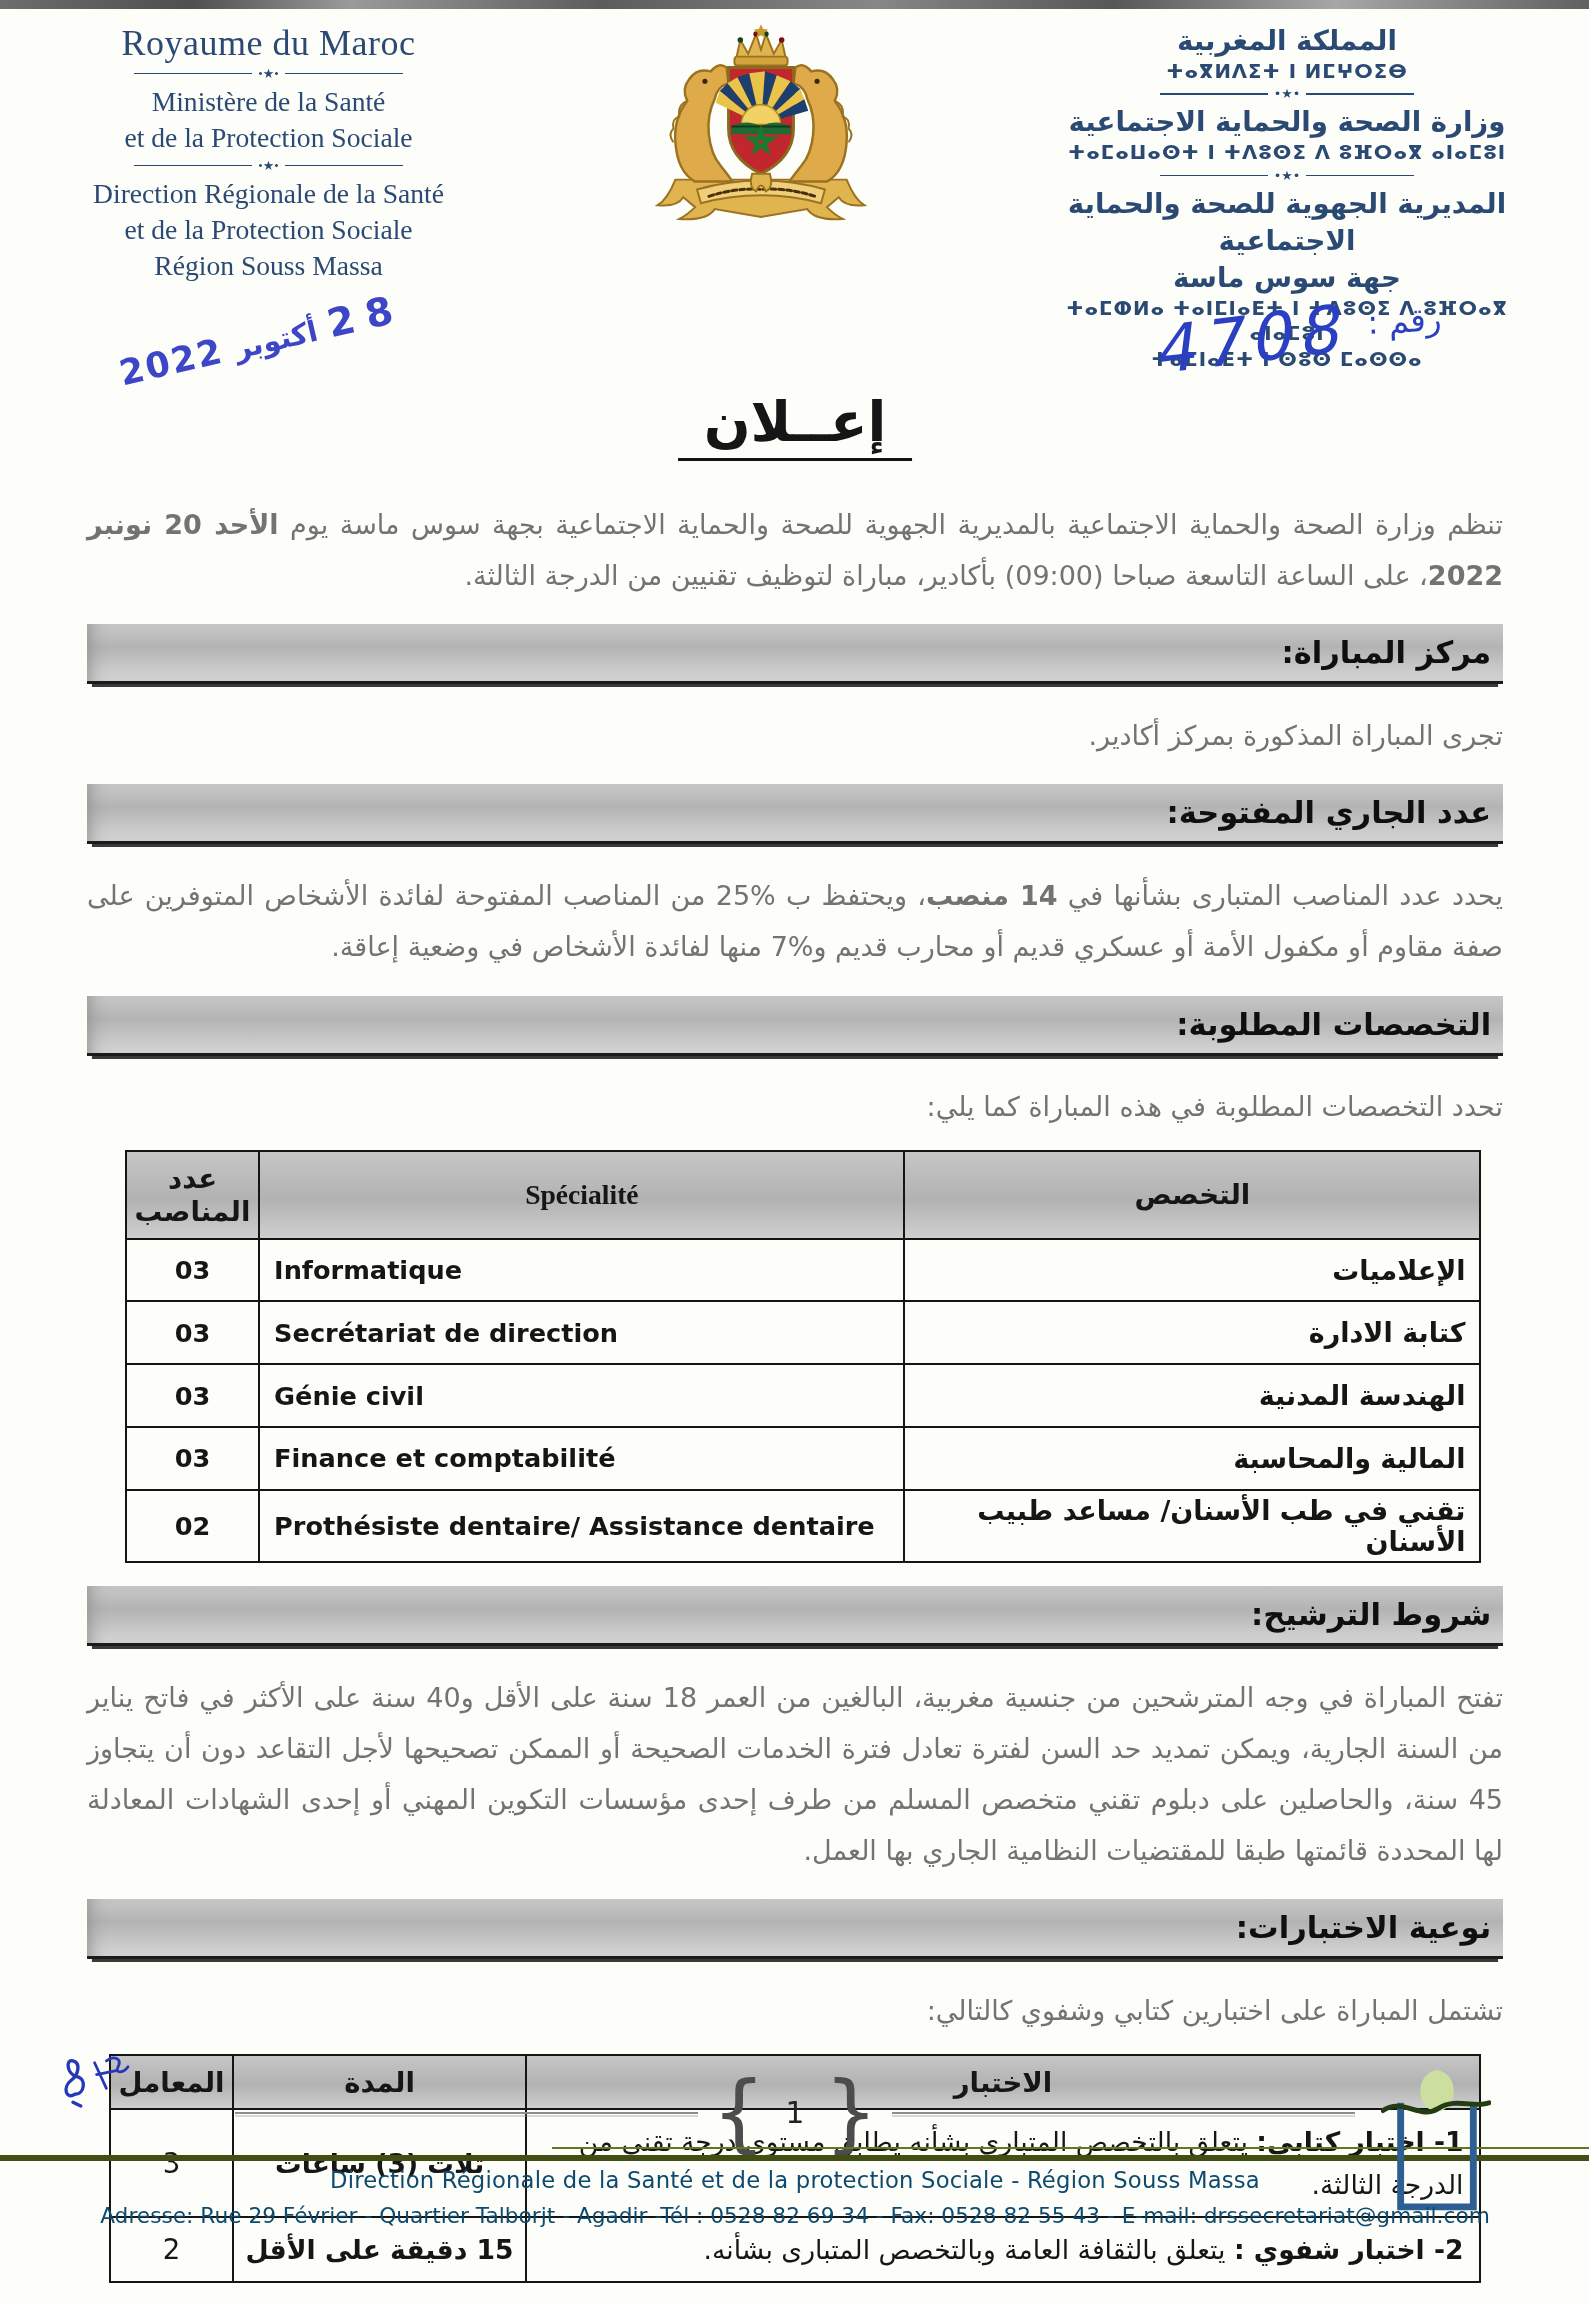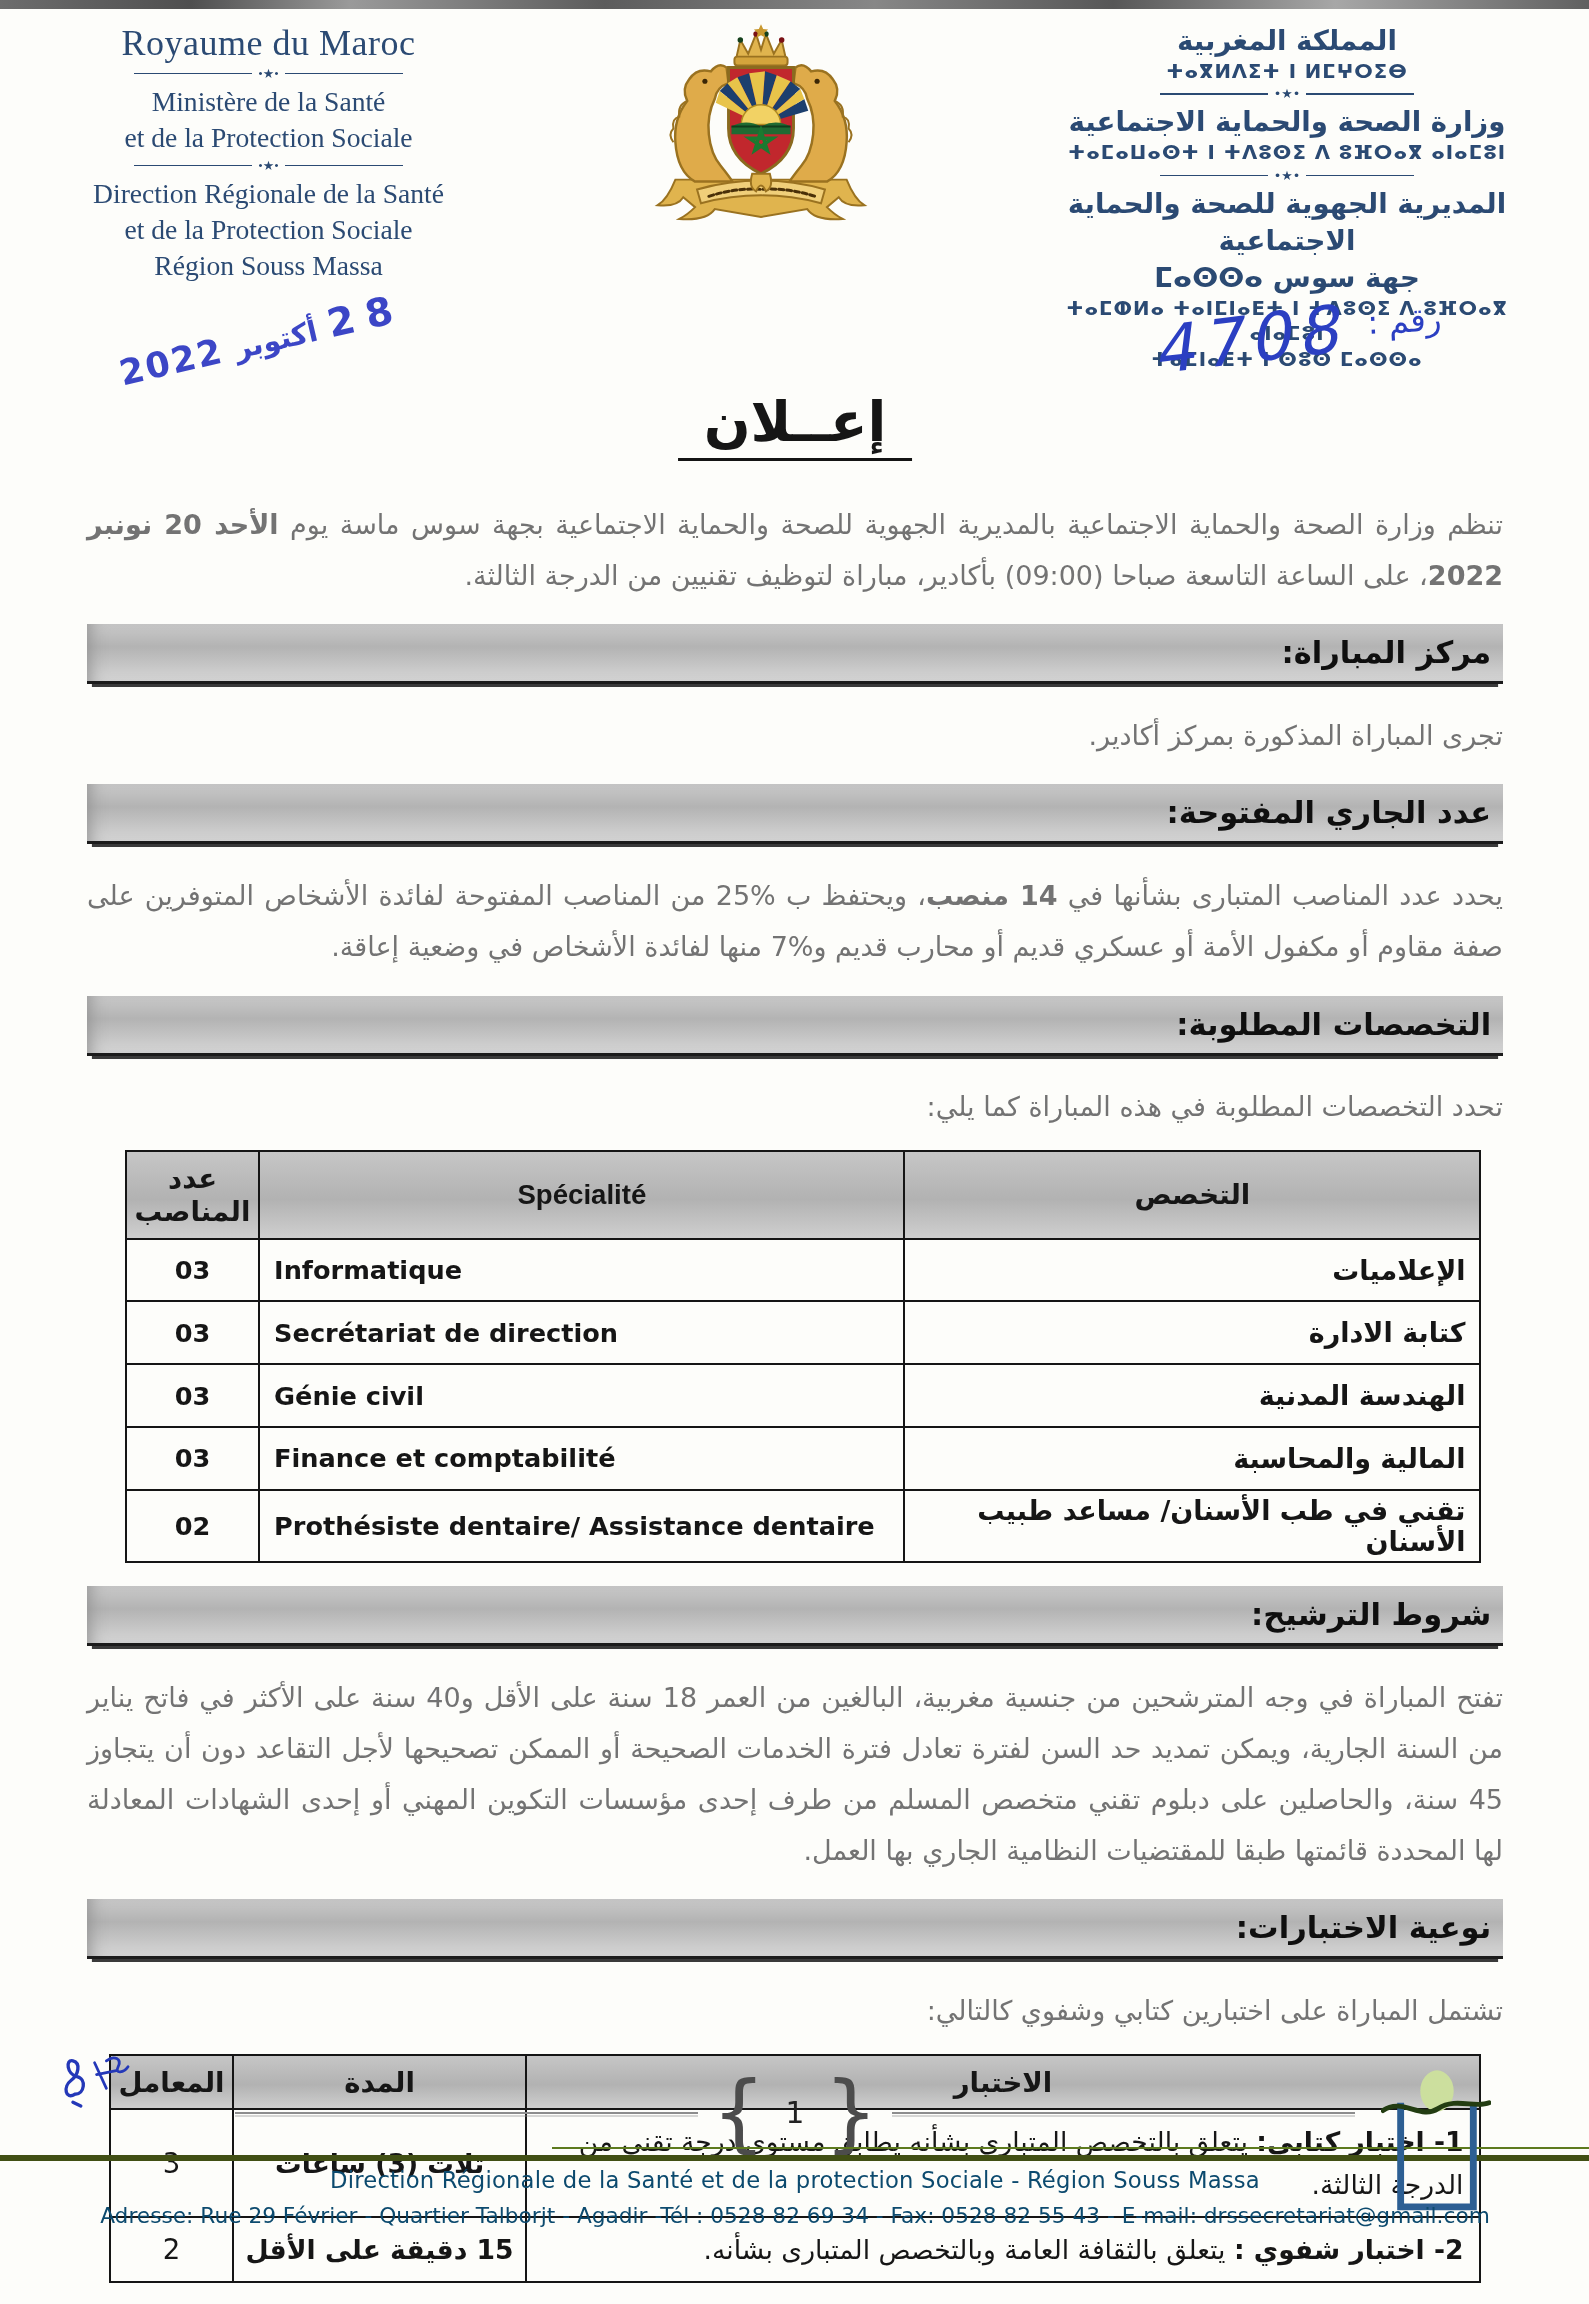--- a/index.html
+++ b/index.html
@@ -43,21 +43,21 @@
   .bar .t{font-size:30.5px;font-weight:bold;color:#0f0f0f;}
   .mt1{margin-top:25.6px;}
   
   table{border-collapse:collapse;table-layout:fixed;margin:17.7px 21.7px 0 21.7px;}
   th,td{border:2.5px solid #151515;}
   th{background:linear-gradient(180deg,#c6c6c6,#b2b2b2 55%,#cfcfcf);font-size:27.6px;padding:9.9px 7.9px;}
   .spec td{height:53px;}
   .spec .ar{font-size:27px;font-weight:bold;text-align:right;padding:3.9px 13.8px;}
   .spec .fr{font-size:25.6px;font-weight:bold;text-align:left;direction:ltr;padding:3.9px 13.8px;font-family:"DejaVu Sans",sans-serif;}
   .spec .n{font-size:25.6px;font-weight:bold;text-align:center;direction:ltr;}
-  th.fr-h{font-family:Liberation Sans, sans-serif;padding-left:8px;}
+  th.fr-h{font-family:Liberation Serif, serif;padding-left:8px;}
   .exam td{font-size:26.6px;}
   .exam .q{text-align:right;padding:9.9px 15.8px;line-height:43px;}
   .exam .q .b{font-weight:bold;}
   .exam .dur{text-align:center;font-weight:bold;}
   .exam .cf{text-align:center;direction:ltr;font-size:27.6px;}
   
   .paraphe{position:absolute;left:61px;top:2049px;}
   .pagenum{position:absolute;top:2096px;left:0;width:100%;display:flex;align-items:center;justify-content:center;}
   .pn-line{width:463px;height:2px;background:#8d8d8d;box-shadow:0 3px 0 rgba(140,140,140,.35);}
   .pn-brace{font-size:85px;color:#4c4c4c;font-family:"DejaVu Sans",sans-serif;line-height:0;padding:0 13.8px;}
@@ -153,21 +153,21 @@
       <div class="tf">ⵜⴰⴳⵍⴷⵉⵜ ⵏ ⵍⵎⵖⵔⵉⴱ</div>
       <div class="sep">
           <span>•★•</span>
         </div>
       <div class="ar">وزارة الصحة والحماية الاجتماعية</div>
       <div class="tf">ⵜⴰⵎⴰⵡⴰⵙⵜ ⵏ ⵜⴷⵓⵙⵉ ⴷ ⵓⴼⵔⴰⴳ ⴰⵏⴰⵎⵓⵏ</div>
       <div class="sep">
           <span>•★•</span>
         </div>
       <div class="ar">المديرية الجهوية للصحة والحماية الاجتماعية</div>
-      <div class="ar">جهة سوس ⵎⴰⵙⵙⴰ</div>
+      <div class="ar">جهة سوس ماسة</div>
       <div class="tf">ⵜⴰⵎⵀⵍⴰ ⵜⴰⵏⵎⵏⴰⴹⵜ ⵏ ⵜⴷⵓⵙⵉ ⴷ ⵓⴼⵔⴰⴳ ⴰⵏⴰⵎⵓⵏ</div>
       <div class="tf">ⵜⴰⵎⵏⴰⴹⵜ ⵏ ⵙⵓⵙ ⵎⴰⵙⵙⴰ</div>
     </div>
   </div>
 
   <div class="title-row">
     <div class="doc-title">إعــلان</div>
   </div>
   <div class="stamp">
     <span class="d">28</span>

